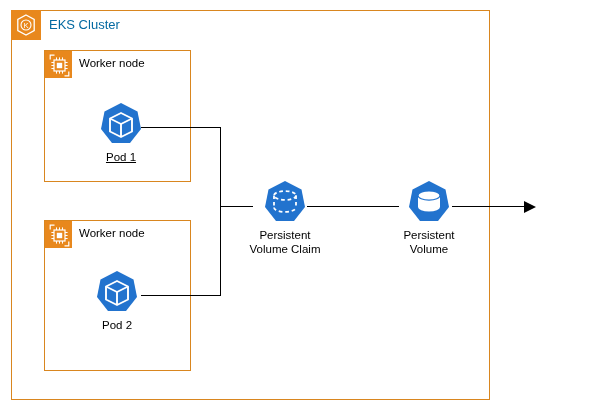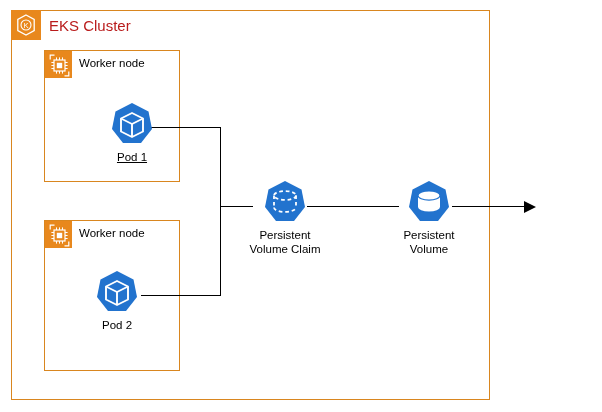--- a/index.html
+++ b/index.html
@@ -35,28 +35,28 @@
     top: 10px;
     width: 30px;
     height: 30px;
     background: #e8881d;
     box-sizing: border-box;
   }
   .cluster-title {
     position: absolute;
     left: 49px;
     top: 17px;
-    font-size: 15px;
-    color: #b91c1c;
+    font-size: 13px;
+    color: #0369a1;
     white-space: nowrap;
   }
   
   .worker-box {
     position: absolute;
-    width: 136px;
+    width: 147px;
     border: 1.5px solid #d9861f;
     box-sizing: border-box;
     background: transparent;
   }
   #worker-box-1 { left: 44px; top: 50px;  height: 132px; }
   #worker-box-2 { left: 44px; top: 220px; height: 151px; }
 
   .worker-icon {
     position: absolute;
     left: -0.5px;
@@ -86,21 +86,21 @@
     margin: 0 auto;
     display: block;
   }
   .k8s-caption {
     margin-top: 3px;
     font-size: 11.5px;
     line-height: 13.5px;
     color: #000;
     white-space: pre-line;
   }
-  #pod-1  { left: 87px;  top: 100px; text-decoration: underline; }
+  #pod-1  { left: 76px;  top: 100px; text-decoration: underline; }
   #pod-2  { left: 72px;  top: 268px; }
   #pvc    { left: 240px; top: 178px; }
   #pv     { left: 384px; top: 178px; }
 
   
   .fsx-node {
     position: absolute;
     left: 537px;
     top: 182px;
     width: 48px;

